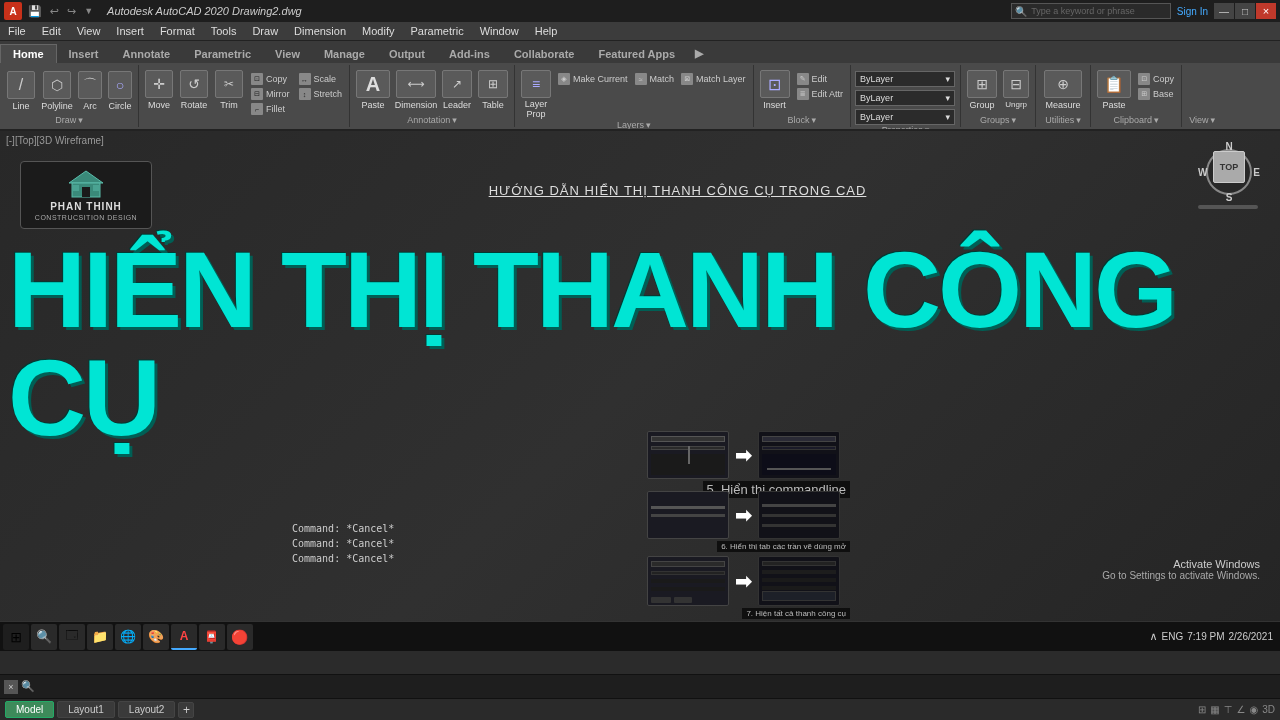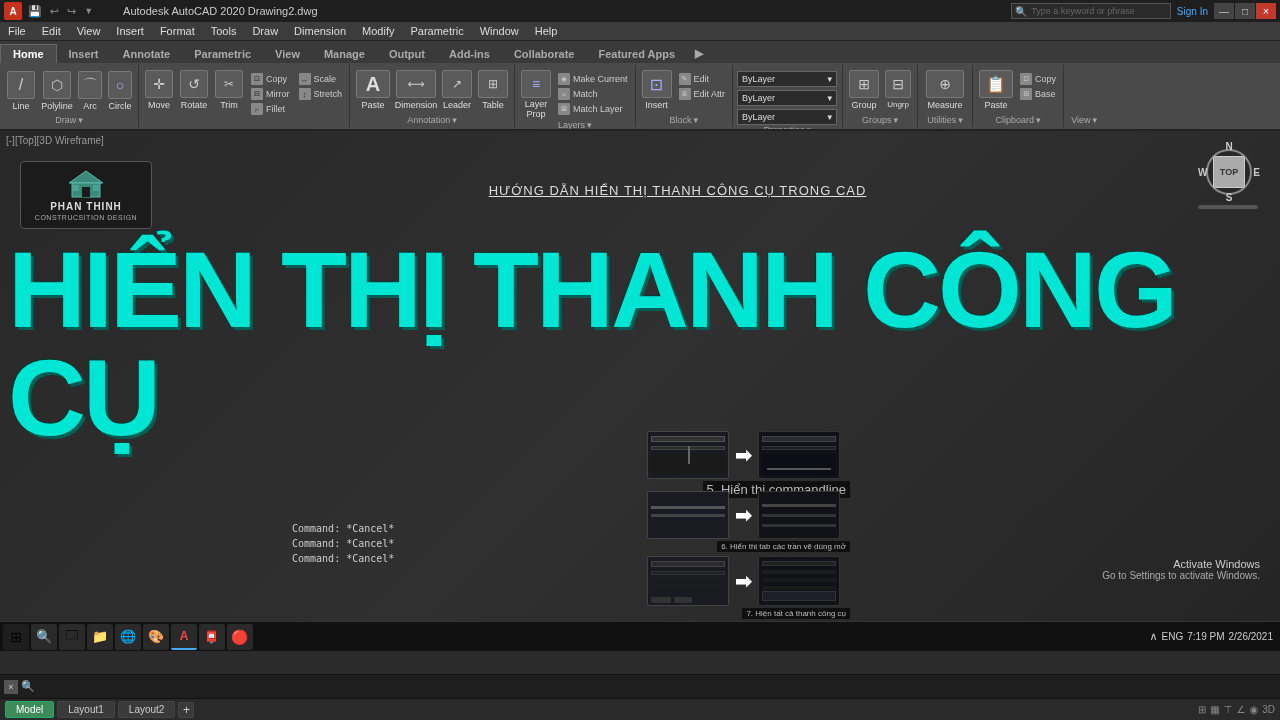--- a/index.html
+++ b/index.html
@@ -117,21 +117,21 @@
 </head>
 <body>
 
 <div id="title-bar" style="height:22px; background:#1e1e1e; display:flex; align-items:center; justify-content:space-between; padding:0 4px;">
   <div style="display:flex; align-items:center; gap:4px;">
     <div style="width:18px; height:18px; background:#c8311a; border-radius:2px; display:flex; align-items:center; justify-content:center; color:white; font-size:10px; font-weight:bold;">A</div>
     <div style="font-size:11px; color:#888; padding:0 2px;">💾</div>
     <div style="font-size:11px; color:#888; padding:0 2px;">↩</div>
     <div style="font-size:11px; color:#888; padding:0 2px;">↪</div>
     <div style="font-size:9px; color:#888; padding:0 2px;">▼</div>
-    <div style="font-size:11px; color:#ccc; margin-left:24px;">Autodesk AutoCAD 2020  Drawing2.dwg</div>
+    <div style="font-size:11px; color:#ccc; margin-left:8px;font-style:italic;">Autodesk AutoCAD 2020  Drawing2.dwg</div>
   </div>
   <div style="display:flex; align-items:center; gap:6px;">
     <div style="width:160px; height:16px; background:#2a2a2a; border:1px solid #555; display:flex; align-items:center; padding:0 4px; gap:3px;">
       <span style="font-size:10px; color:#888;">🔍</span>
       <span style="font-size:9px; color:#666;">Type a keyword or phrase</span>
     </div>
     <span style="font-size:10px; color:#4af; cursor:pointer;">Sign In</span>
     <div style="display:flex; gap:1px;">
       <div style="width:20px; height:16px; background:#444; display:flex; align-items:center; justify-content:center; font-size:10px; color:#ccc; cursor:pointer;">—</div>
       <div style="width:20px; height:16px; background:#444; display:flex; align-items:center; justify-content:center; font-size:10px; color:#ccc; cursor:pointer;">□</div>
@@ -260,21 +260,21 @@
     </div>
     <div style="font-size:9px; color:#aaa; cursor:pointer; display:flex; align-items:center; gap:2px;">Annotation <span>▾</span></div>
   </div>
 
   <div style="display:flex; flex-direction:column; align-items:center; padding:2px 4px; border-right:1px solid #333; min-width:110px;">
     <div style="display:flex; gap:2px; flex:1; align-items:flex-start; padding-top:3px;">
       <div style="display:flex; flex-direction:column; align-items:center; width:34px; cursor:pointer; color:#ddd; font-size:9px; gap:2px;">
         <div style="width:30px; height:28px; background:#5a5a5a; border:1px solid #777; border-radius:2px; display:flex; align-items:center; justify-content:center; font-size:14px; color:#aaf;">≡</div>
         <span style="text-align:center; line-height:1.1;">Layer Prop</span>
       </div>
-      <div style="display:flex; flex-direction:column; gap:1px; padding-top:2px;">
+      <div style="display:flex; gap:1px; padding-top:2px;">
         <div style="display:flex; align-items:center; gap:3px; font-size:9px; color:#ccc; cursor:pointer; padding:1px 3px; white-space:nowrap;">
           <div style="width:12px; height:12px; background:#888; border-radius:1px; display:flex; align-items:center; justify-content:center; font-size:7px;">◈</div>
           Make Current
         </div>
         <div style="display:flex; align-items:center; gap:3px; font-size:9px; color:#ccc; cursor:pointer; padding:1px 3px;">
           <div style="width:12px; height:12px; background:#888; border-radius:1px; display:flex; align-items:center; justify-content:center; font-size:7px;">≈</div>
           Match
         </div>
         <div style="display:flex; align-items:center; gap:3px; font-size:9px; color:#ccc; cursor:pointer; padding:1px 3px; white-space:nowrap;">
           <div style="width:12px; height:12px; background:#888; border-radius:1px; display:flex; align-items:center; justify-content:center; font-size:7px;">⊠</div>
@@ -375,21 +375,21 @@
 </div>
 
 <div id="viewport" style="position:relative; height:490px; background:#2d2d2d; overflow:hidden;">
 
   <div style="position:absolute; top:0; left:0; right:0; bottom:0; background:linear-gradient(135deg, #282828 0%, #303030 50%, #252525 100%);"></div>
 
   <div style="position:absolute; top:4px; left:6px; font-size:10px; color:#999; z-index:10;">[-][Top][3D Wireframe]</div>
 
   <div style="position:absolute; top:10px; right:20px; width:62px; height:62px; z-index:10;">
     <div style="position:relative; width:62px; height:62px;">
-      <div style="position:absolute; top:8px; left:8px; width:46px; height:46px; border-radius:50%; border:2px solid #888; background:rgba(40,40,40,0.7); display:flex; align-items:center; justify-content:center;">
+      <div style="position:absolute; top:8px; left:8px; width:46px; height:46px; border-radius:50%; border:2px solid #888; background:rgba(40,40,40,0.7); display:flex; align-items:flex-start; justify-content:center;">
         <div style="width:32px; height:32px; background:#aaa; border:1px solid #ccc; border-radius:2px; display:flex; align-items:center; justify-content:center; font-size:9px; font-weight:bold; color:#333;">TOP</div>
       </div>
       <div style="position:absolute; top:0; left:50%; transform:translateX(-50%); font-size:10px; color:#ccc; font-weight:bold;">N</div>
       <div style="position:absolute; bottom:0; left:50%; transform:translateX(-50%); font-size:10px; color:#ccc; font-weight:bold;">S</div>
       <div style="position:absolute; right:0; top:50%; transform:translateY(-50%); font-size:10px; color:#ccc; font-weight:bold;">E</div>
       <div style="position:absolute; left:0; top:50%; transform:translateY(-50%); font-size:10px; color:#ccc; font-weight:bold;">W</div>
     </div>
     <div style="width:60px; height:4px; background:#555; margin-top:2px; border-radius:2px;"></div>
   </div>
 

